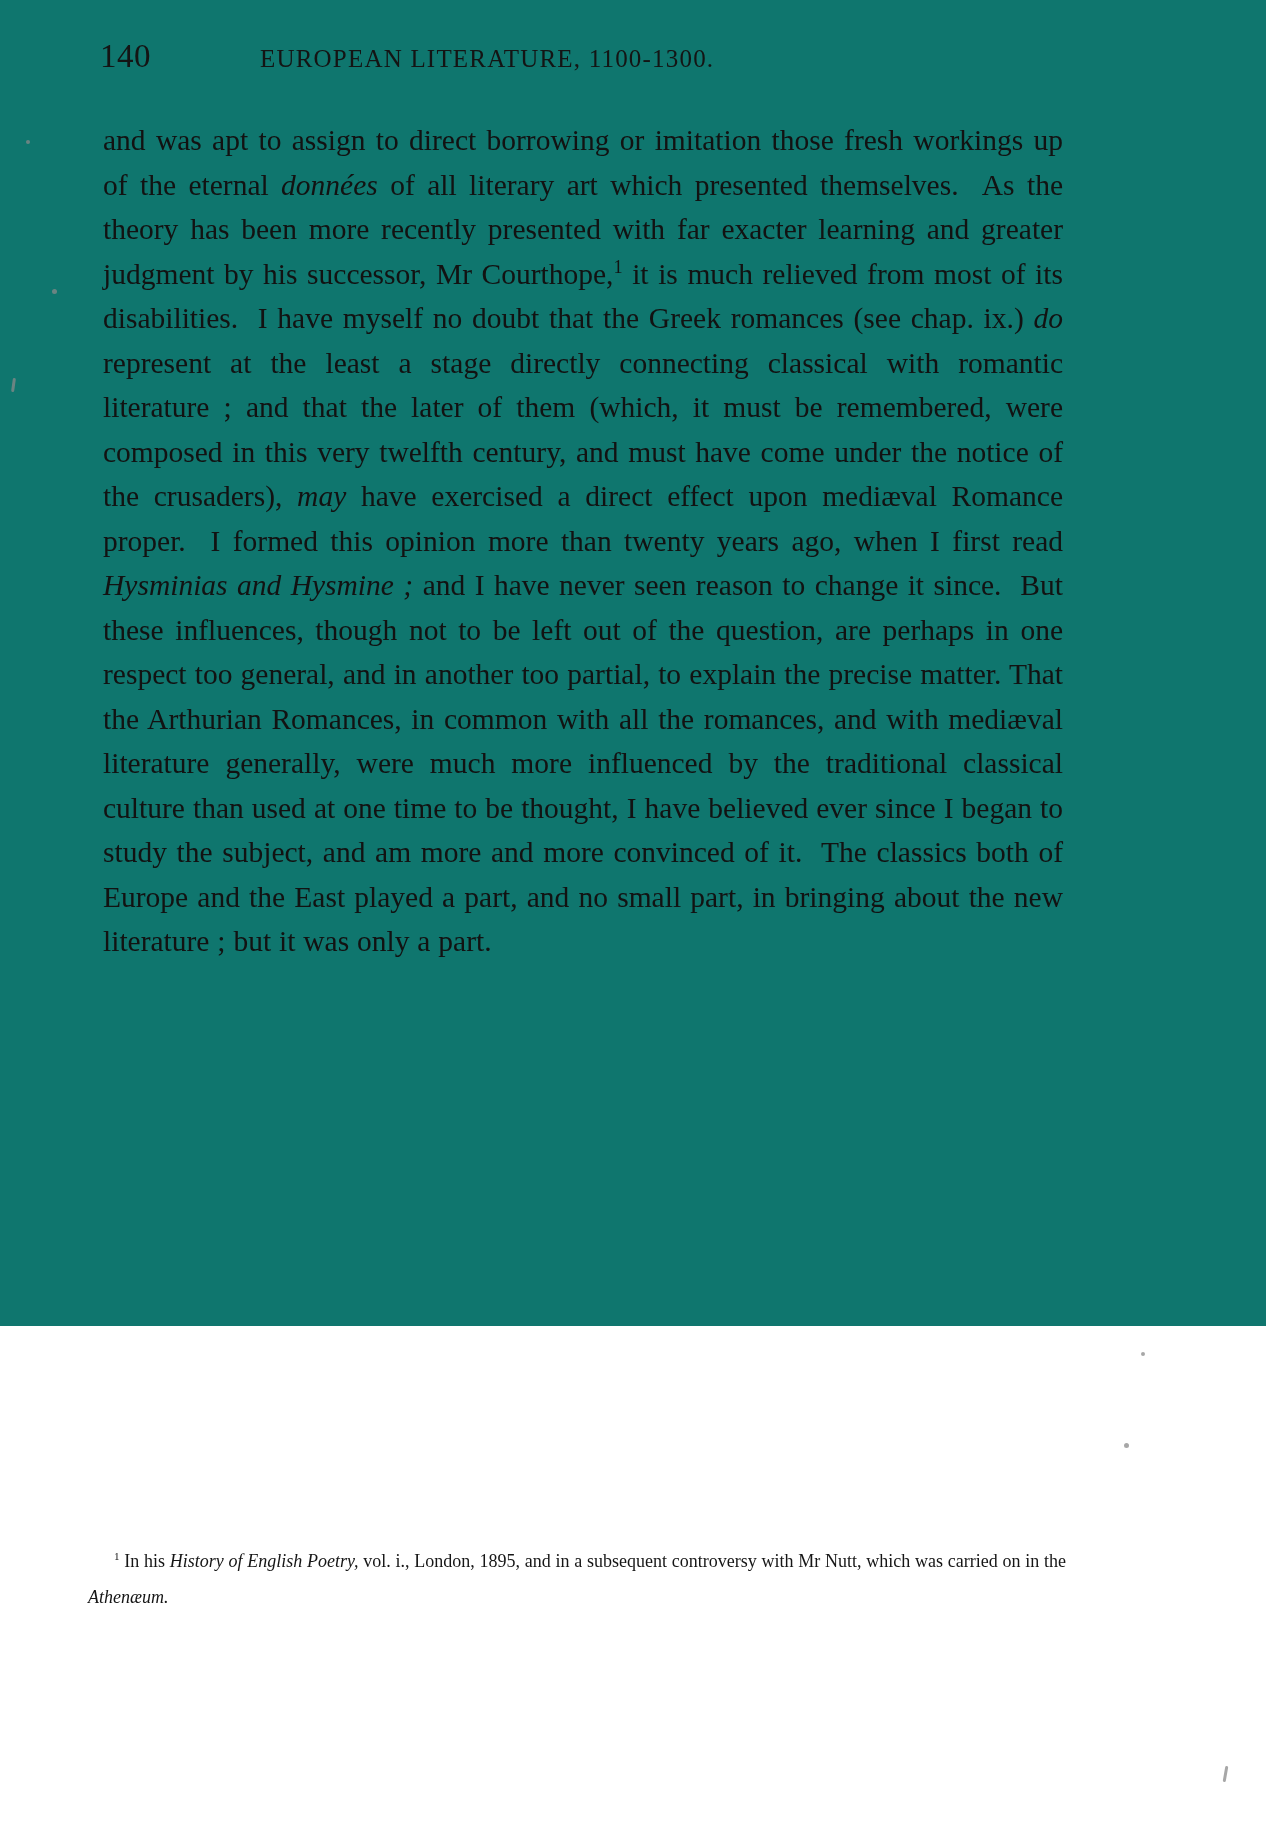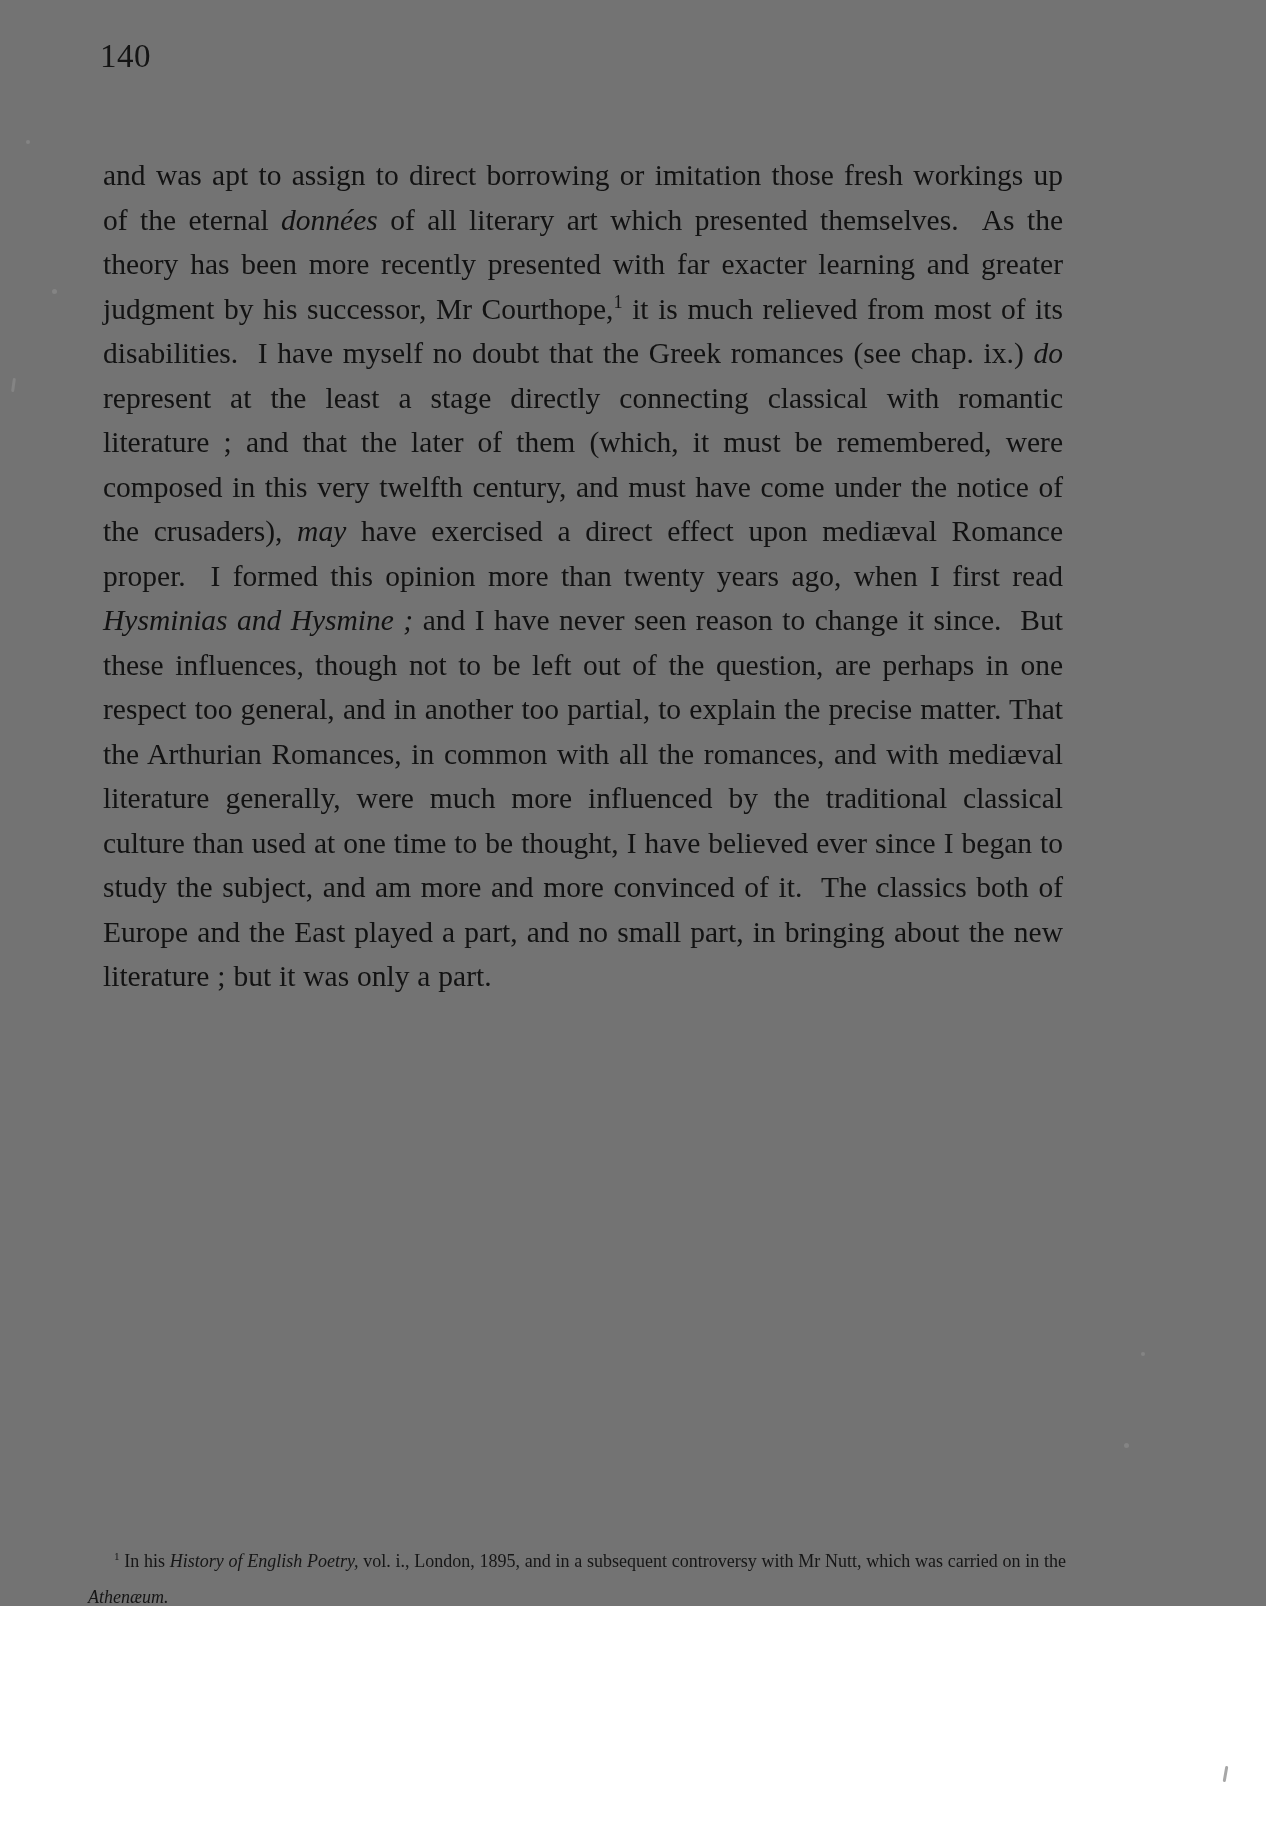--- a/index.html
+++ b/index.html
@@ -12,22 +12,22 @@
     height: 1846px;
     font-family: "Liberation Serif", serif;
     color: #111111;
     position: relative;
     overflow: hidden;
   }
   .page {
     position: absolute;
     left: 0; top: 0;
     width: 1266px;
-    height: 1606px;
-    background: #737373;
+    height: 1326px;
+    background: #0f766e;
     font-family: Liberation Serif, serif;
   }
   .header {
     position: absolute;
     left: 100px;
     top: 38px;
     width: 1060px;
     height: 42px;
     display: flex;
     align-items: baseline;
@@ -49,21 +49,20 @@
   .body-text {
     position: absolute;
     left: 103px;
     top: 118px;
     width: 960px;
     font-size: 29.5px;
     line-height: 44.5px;
     text-align: justify;
     color: #121212;
     word-spacing: 0.5px;
-    margin-top: 35px;
   }
   .body-text p {
     margin: 0;
   }
   .body-text i {
     font-style: italic;
   }
   sup {
     font-size: 0.62em;
     vertical-align: super;
@@ -106,20 +105,21 @@
   .speck.s5 { left: 1141px; top: 1352px; width: 4px; height: 4px; border-radius: 50%; }
   .speck.s6 { left: 1224px; top: 1766px; width: 3px; height: 16px; border-radius: 2px; transform: rotate(10deg); }
 </style>
 </head>
 <body>
 
 <div class="page">
 
   <div class="header">
     <span class="page-number">140</span>
+    <span class="running-head">EUROPEAN LITERATURE, 1100-1300.</span>
   </div>
 
   <div class="body-text">
     <p>and was apt to assign to direct borrowing or imitation those fresh workings up of the eternal <i>données</i> of all literary art which presented themselves.&nbsp; As the theory has been more recently presented with far exacter learning and greater judgment by his successor, Mr Courthope,<sup>1</sup> it is much relieved from most of its disabilities.&nbsp; I have myself no doubt that the Greek romances (see chap. ix.) <i>do</i> represent at the least a stage directly connecting classical with romantic literature ; and that the later of them (which, it must be remembered, were composed in this very twelfth century, and must have come under the notice of the crusaders), <i>may</i> have exercised a direct effect upon mediæval Romance proper.&nbsp; I formed this opinion more than twenty years ago, when I first read <i>Hysminias and Hysmine ;</i> and I have never seen reason to change it since.&nbsp; But these influences, though not to be left out of the question, are perhaps in one respect too general, and in another too partial, to explain the precise matter. That the Arthurian Romances, in common with all the romances, and with mediæval literature generally, were much more influenced by the traditional classical culture than used at one time to be thought, I have believed ever since I began to study the subject, and am more and more convinced of it.&nbsp; The classics both of Europe and the East played a part, and no small part, in bringing about the new literature ; but it was only a part.</p>
   </div>
 
   <div class="footnote-rule"></div>
 
   <div class="footnote">
     <span class="fn-indent"></span><span><sup>1</sup> In his <i>History of English Poetry,</i> vol. i., London, 1895, and in a subsequent controversy with Mr Nutt, which was carried on in the <i>Athenæum.</i></span>

